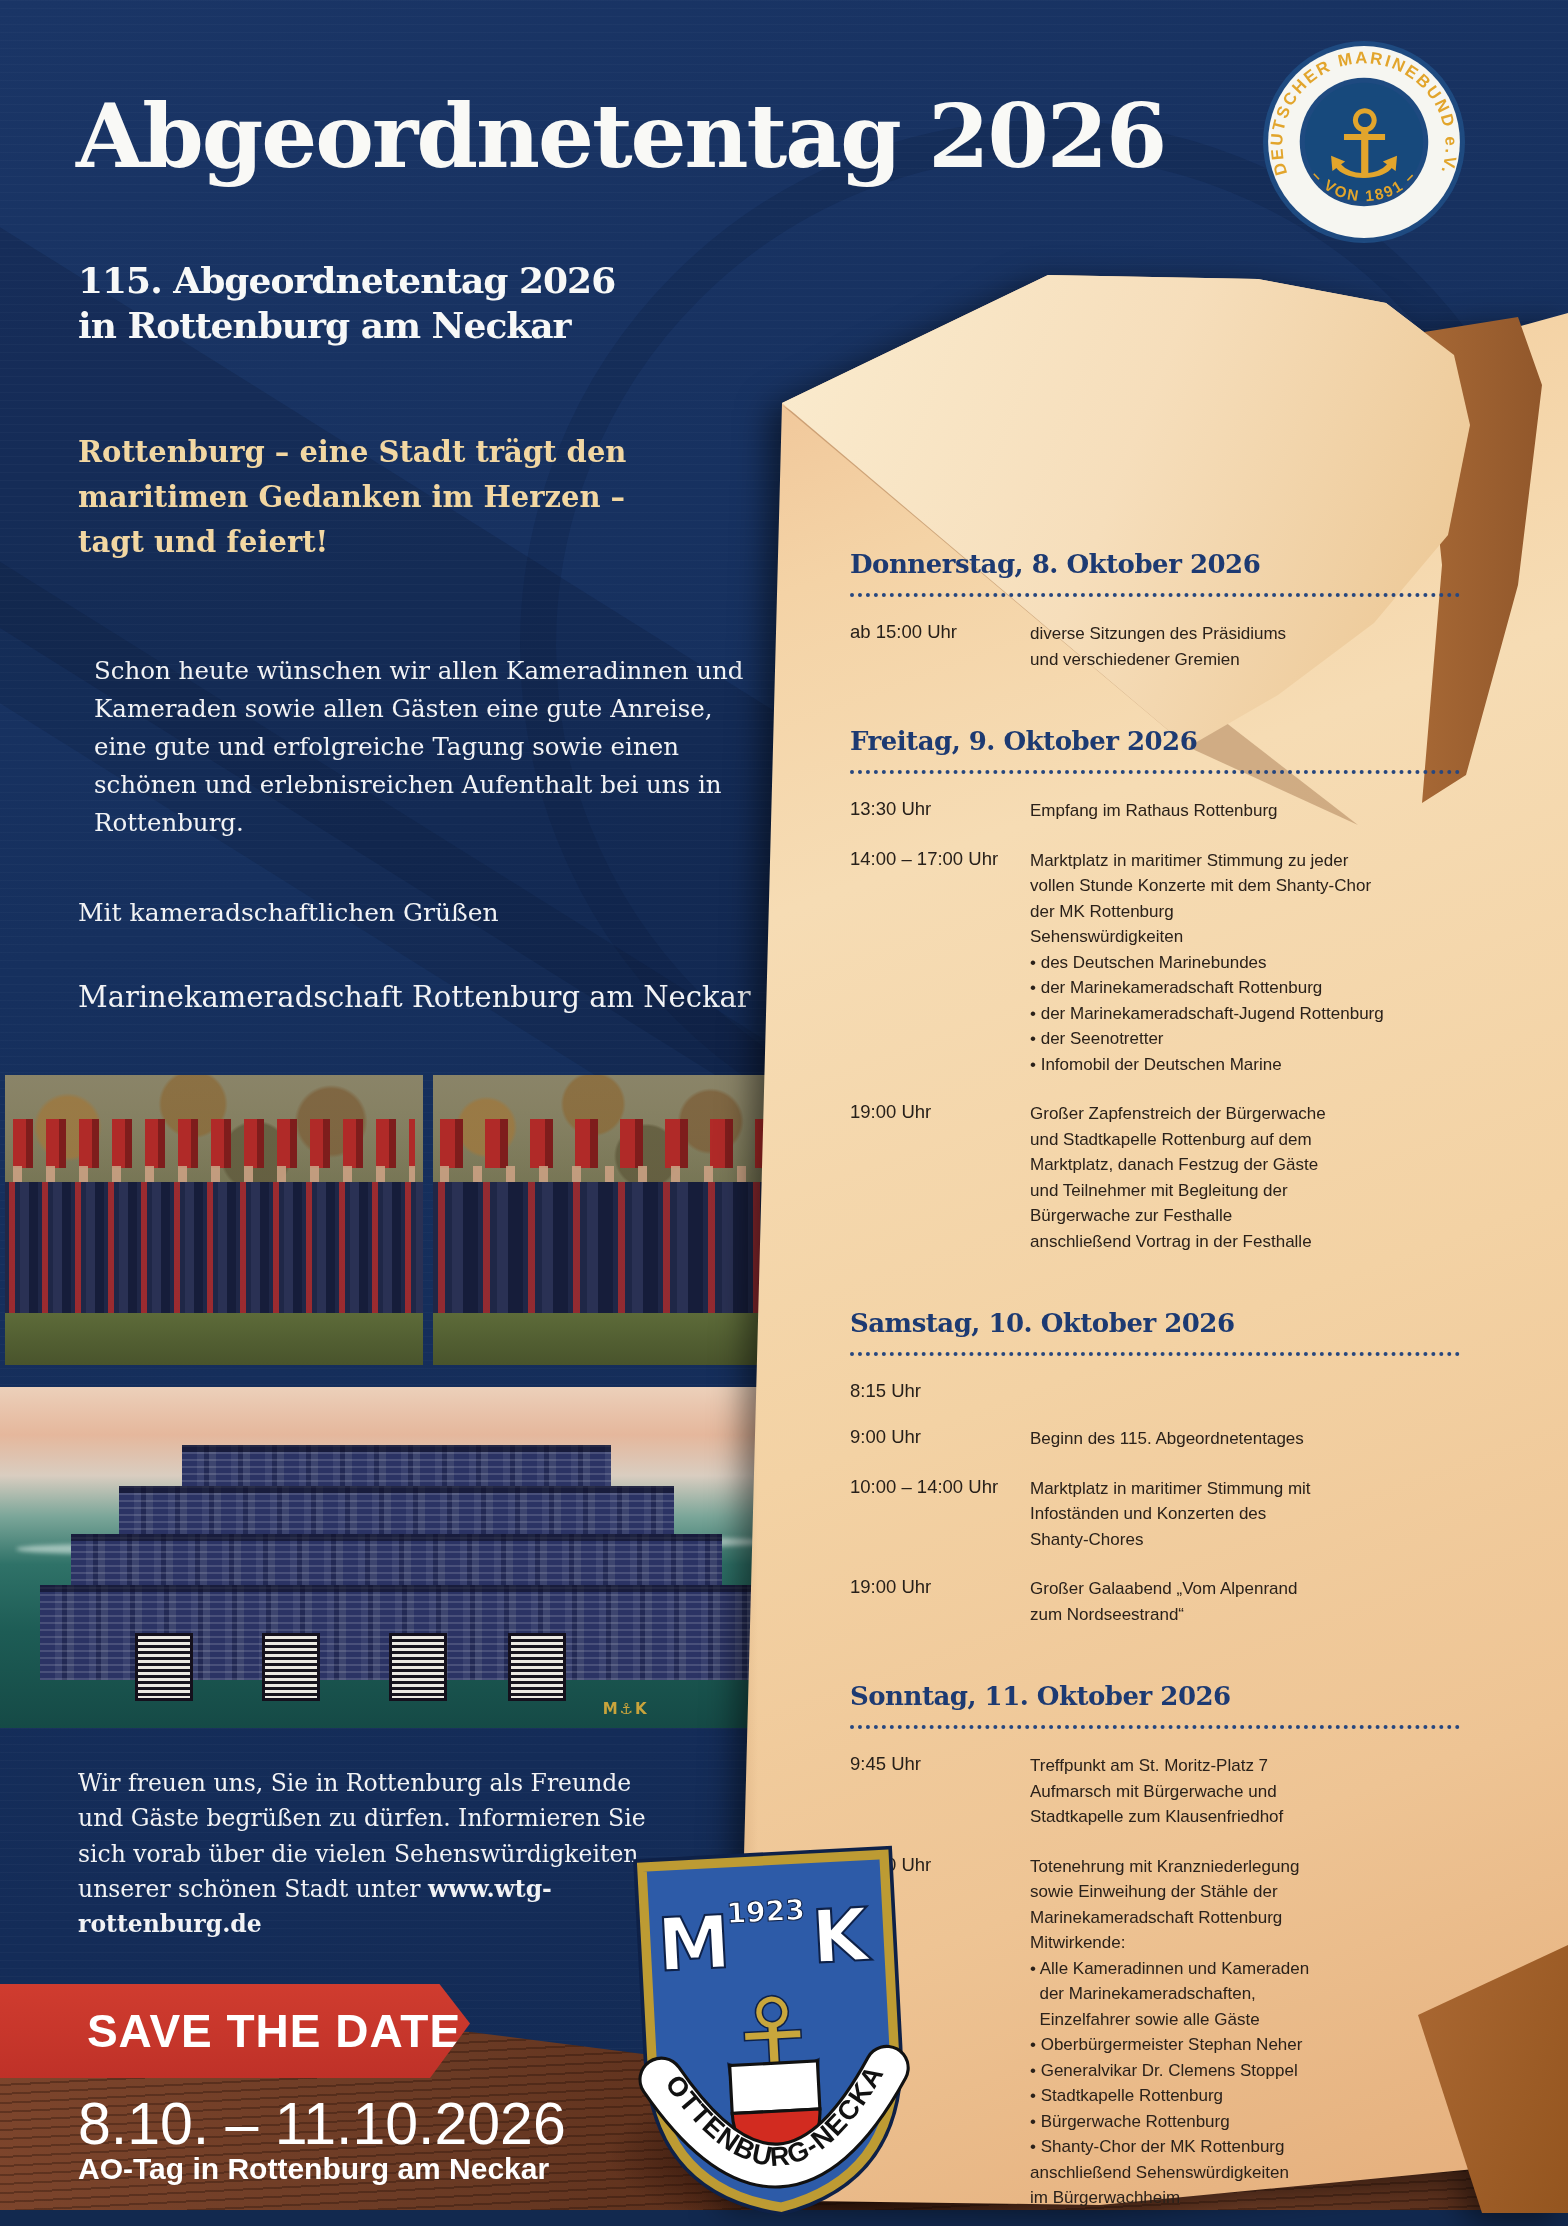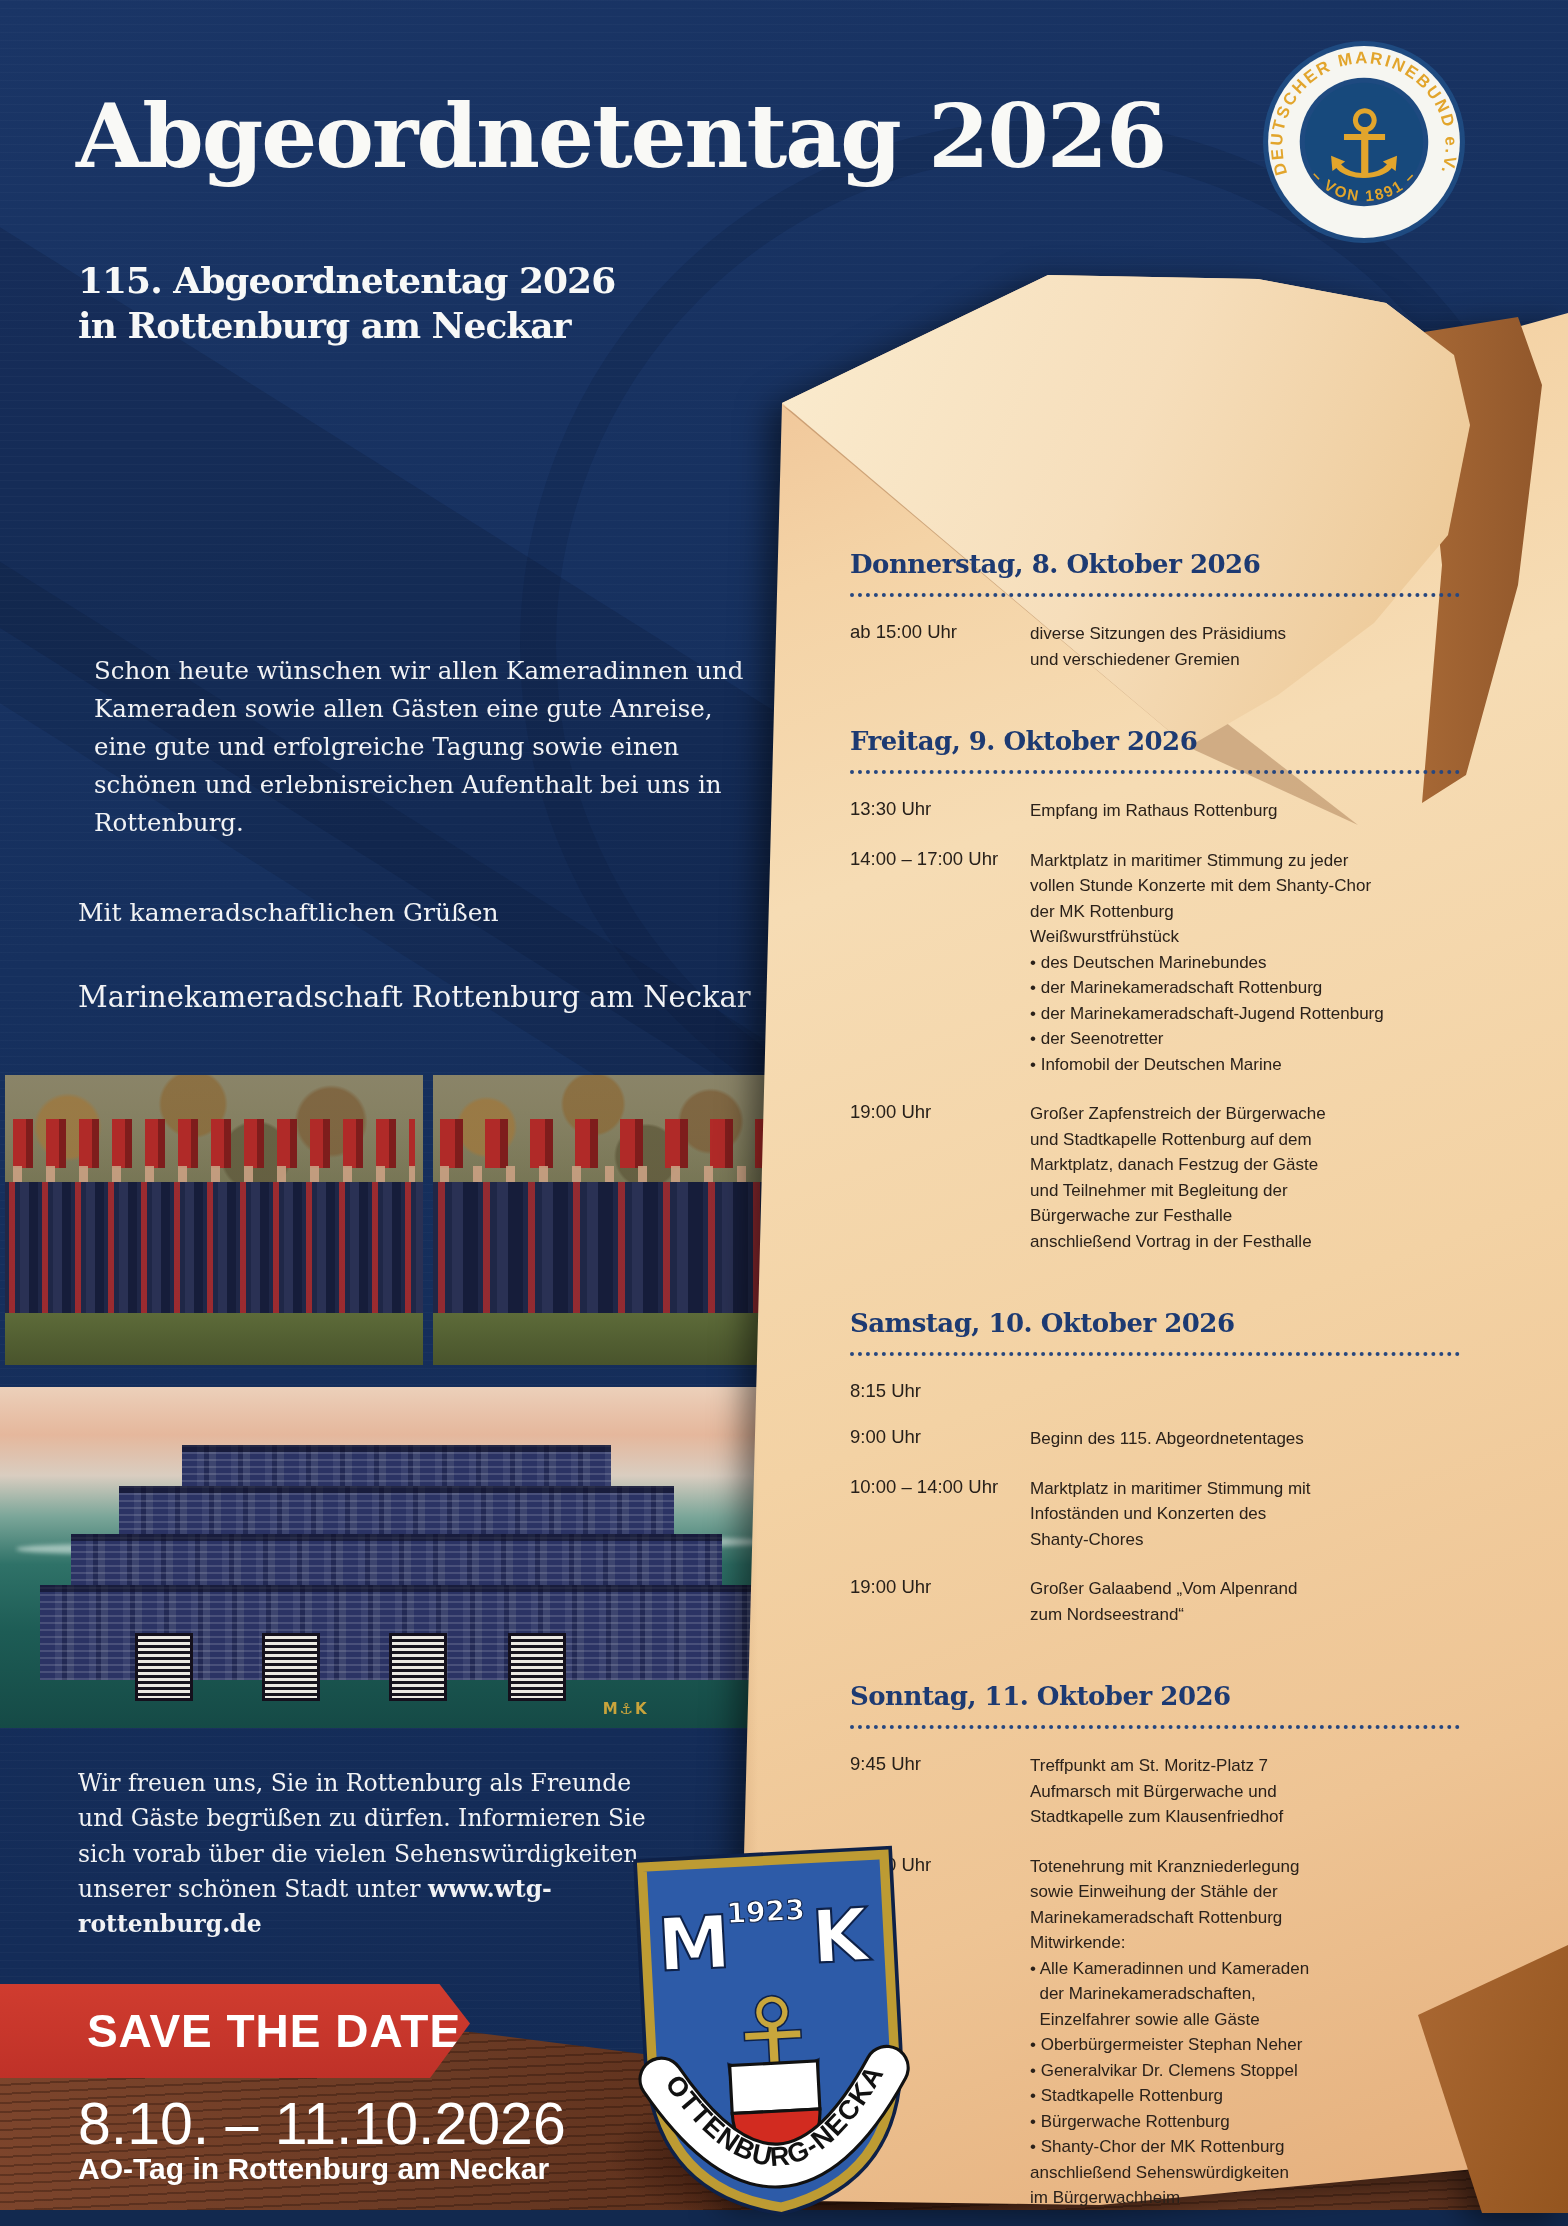--- a/index.html
+++ b/index.html
@@ -145,20 +145,23 @@
 <div class="poster">
 
   <div class="bg-map-circle"></div>
   <div class="bg-diagonal"></div>
   <div class="bg-diagonal2"></div>
   <div class="bg-lines"></div>
 
   <div class="title">Abgeordnetentag 2026</div>
   <div class="subtitle">115. Abgeordnetentag 2026
 in Rottenburg am Neckar</div>
+  <div class="tagline">Rottenburg – eine Stadt trägt den
+maritimen Gedanken im Herzen –
+tagt und feiert!</div>
   <div class="intro">Schon heute wünschen wir allen Kameradinnen und Kameraden sowie allen Gästen eine gute Anreise, eine gute und erfolgreiche Tagung sowie einen schönen und erlebnisreichen Aufenthalt bei uns in Rottenburg.</div>
   <div class="greeting">Mit kameradschaftlichen Grüßen</div>
   <div class="signature">Marinekameradschaft Rottenburg am Neckar</div>
 
   <div class="photo photo-band1">
     <div class="band-bg"></div>
     <div class="plume-row"></div>
     <div class="face-row"></div>
     <div class="body-row"></div>
     <div class="grass-row"></div>
@@ -223,21 +226,21 @@
             <div class="entry-desc">
               <div class="line">Empfang im Rathaus Rottenburg</div>
             </div>
           </div>
           <div class="entry">
             <div class="entry-time">14:00 – 17:00 Uhr</div>
             <div class="entry-desc">
               <div class="line">Marktplatz in maritimer Stimmung zu jeder</div>
               <div class="line">vollen Stunde Konzerte mit dem Shanty-Chor</div>
               <div class="line">der MK Rottenburg</div>
-              <div class="line">Weißwurstfrühstück</div>
+              <div class="line">Sehenswürdigkeiten</div>
               <div class="line">• des Deutschen Marinebundes</div>
               <div class="line">• der Marinekameradschaft Rottenburg</div>
               <div class="line">• der Marinekameradschaft-Jugend Rottenburg</div>
               <div class="line">• der Seenotretter</div>
               <div class="line">• Infomobil der Deutschen Marine</div>
             </div>
           </div>
           <div class="entry">
             <div class="entry-time">19:00 Uhr</div>
             <div class="entry-desc">

